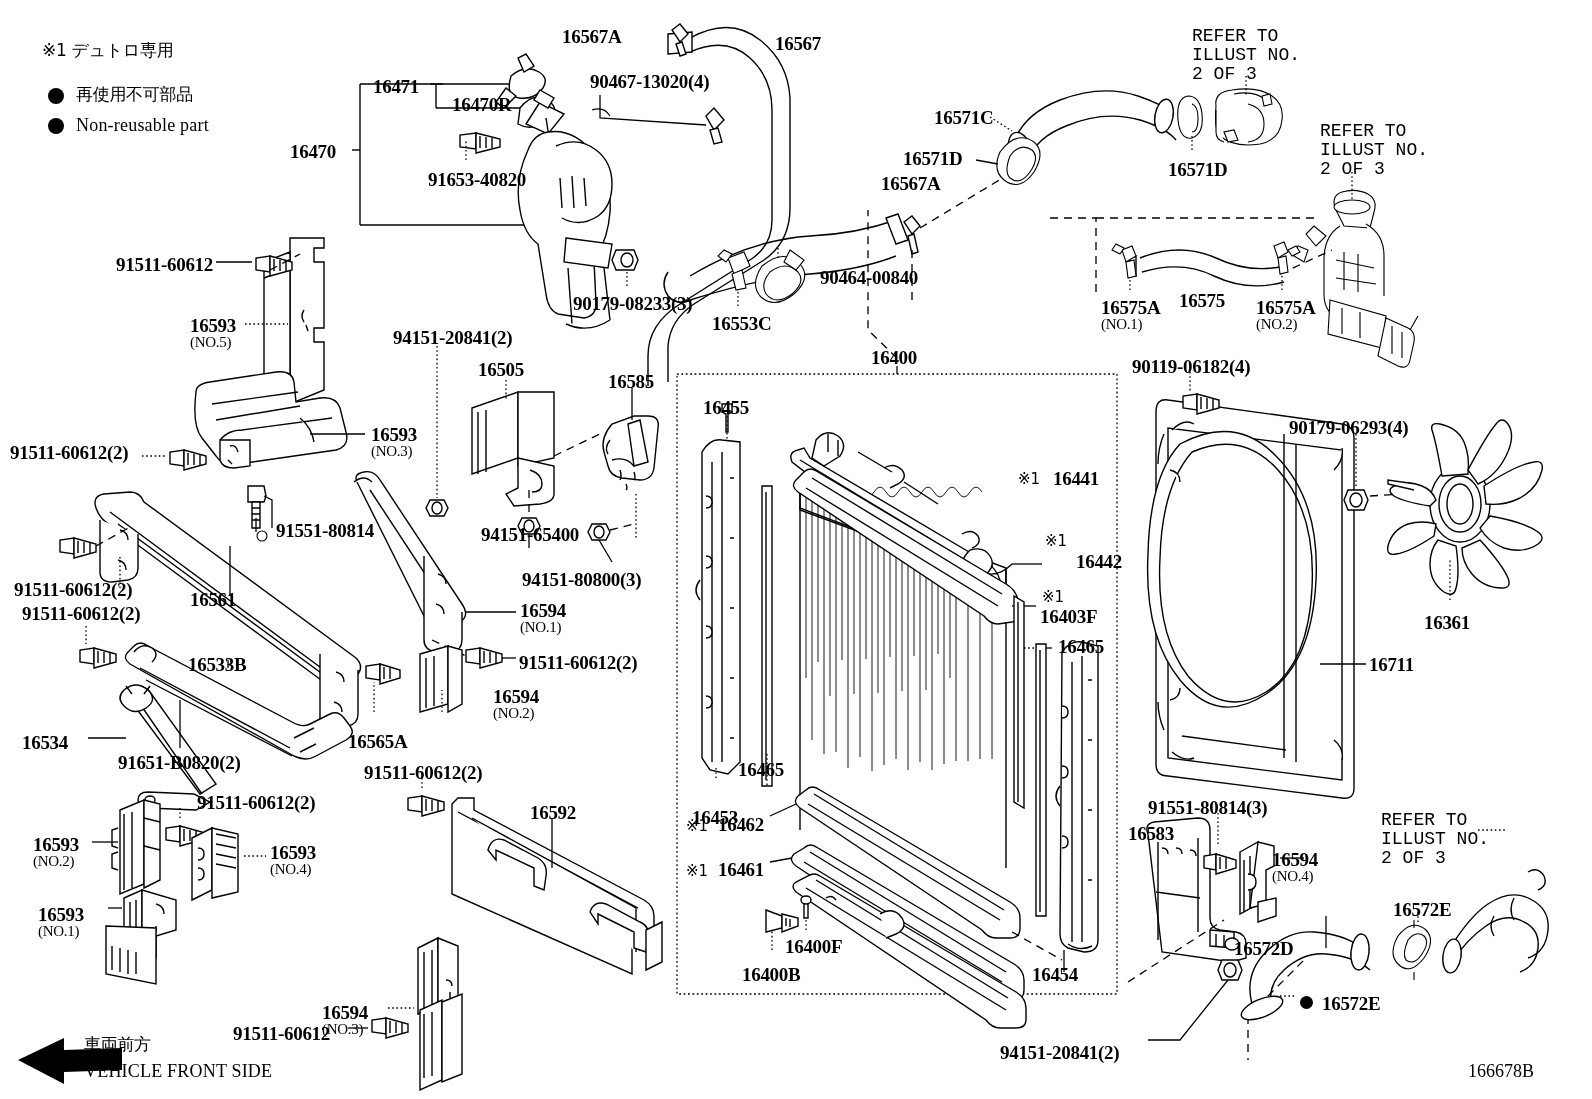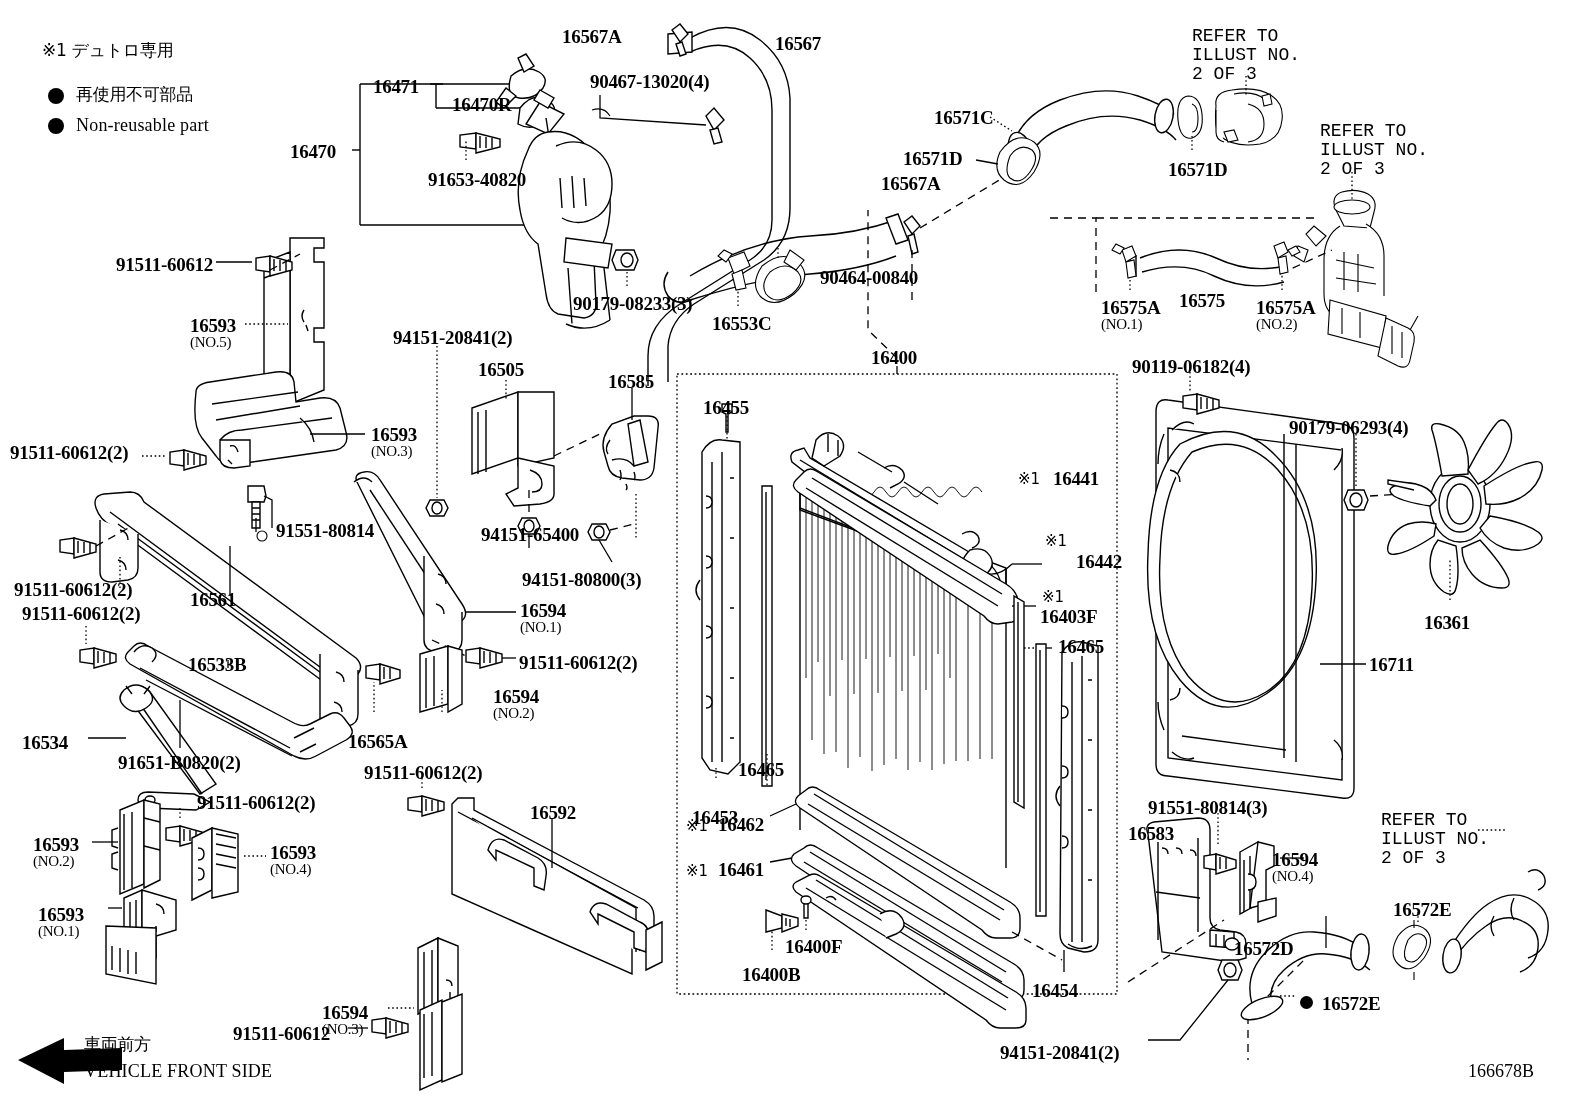--- a/index.html
+++ b/index.html
@@ -722,21 +722,21 @@
       <div class="lbl two" style="left: 322px; top: 1003px;"><span>16594</span><span class="l2">(NO.3)</span></div>
       <div class="lbl two" style="left: 233px; top: 1024px;"><span>91511-60612</span></div>
       <div class="lbl two" style="left: 738px; top: 760px;"><span>16465</span></div>
       <div class="lbl two" style="left: 692px; top: 784px; margin-top: 24px;"><span>16453</span></div>
       <div class="star" style="left: 686px; top: 817px;">※1</div>
       <div class="lbl two" style="left: 718px; top: 815px;"><span>16462</span></div>
       <div class="star" style="left: 686px; top: 862px;">※1</div>
       <div class="lbl two" style="left: 718px; top: 860px;"><span>16461</span></div>
       <div class="lbl two" style="left: 785px; top: 937px;"><span>16400F</span></div>
       <div class="lbl two" style="left: 742px; top: 965px;"><span>16400B</span></div>
-      <div class="lbl two" style="left: 1032px; top: 965px; margin-top: 16px;"><span>16454</span></div>
+      <div class="lbl two" style="left: 1032px; top: 965px;"><span>16454</span></div>
       <div class="lbl two" style="left: 1424px; top: 613px;"><span>16361</span></div>
       <div class="lbl two" style="left: 1369px; top: 655px;"><span>16711</span></div>
       <div class="lbl two" style="left: 1148px; top: 798px;"><span>91551-80814(3)</span></div>
       <div class="lbl two" style="left: 1128px; top: 824px;"><span>16583</span></div>
       <div class="lbl two" style="left: 1272px; top: 850px;"><span>16594</span><span class="l2">(NO.4)</span></div>
       <div class="lbl two" style="left: 1234px; top: 895px; margin-top: 44px;"><span>16572D</span></div>
       <div class="lbl two" style="left: 1393px; top: 900px;"><span>16572E</span></div>
       <div class="dot" style="left: 1300px; top: 996px;"></div>
       <div class="lbl two" style="left: 1322px; top: 994px;"><span>16572E</span></div>
       <div class="lbl two" style="left: 1000px; top: 1043px;"><span>94151-20841(2)</span></div>

